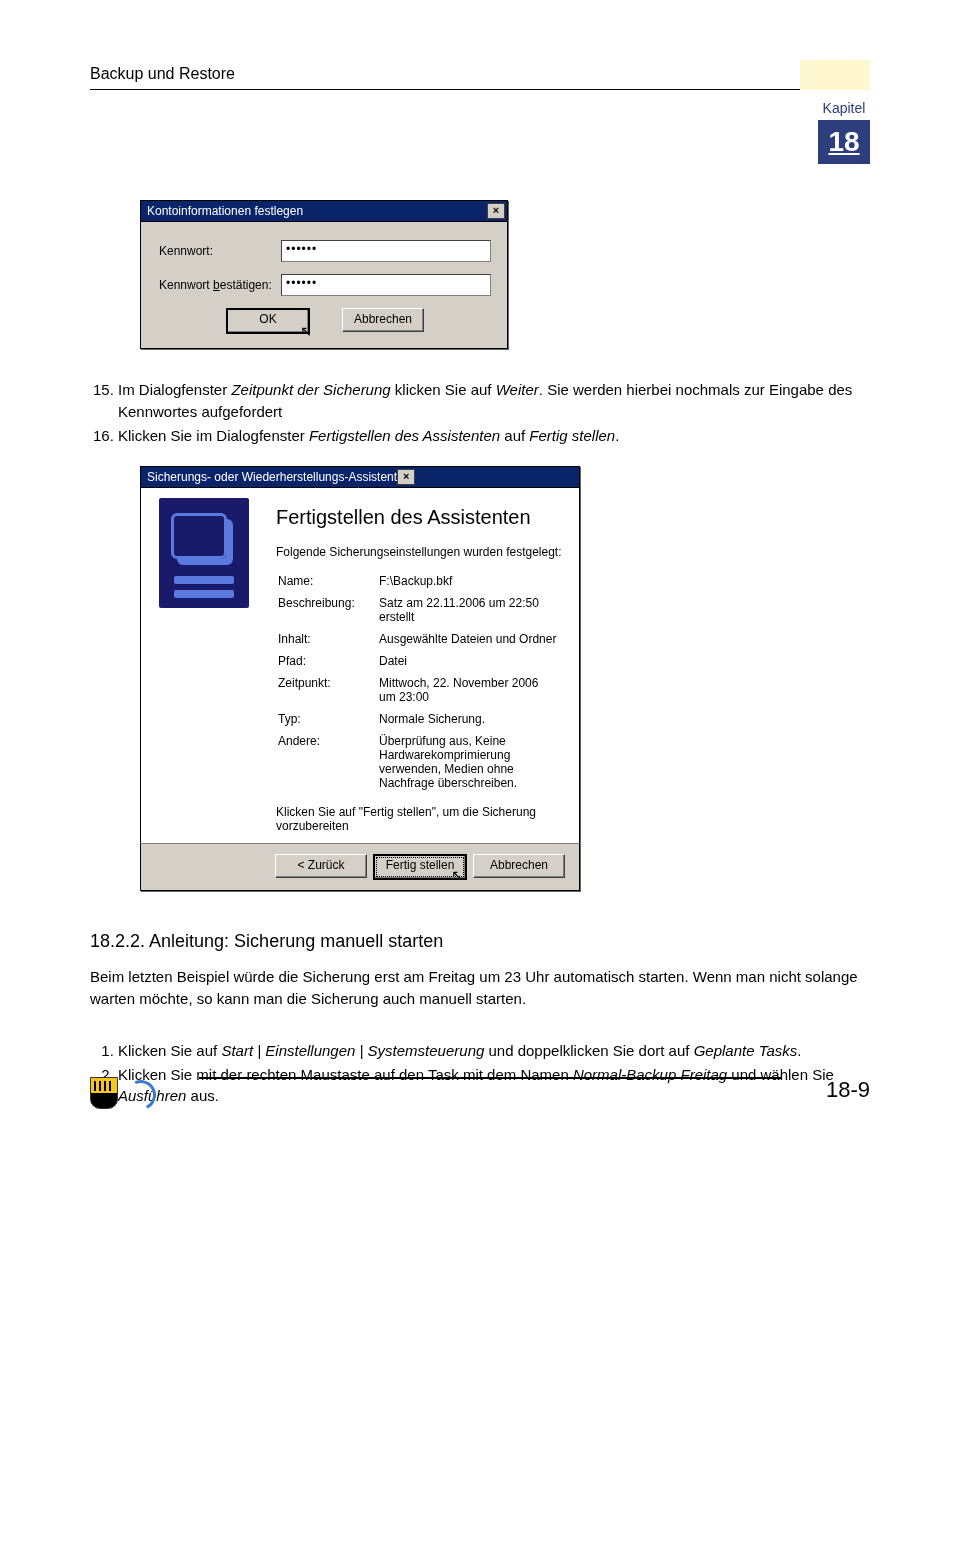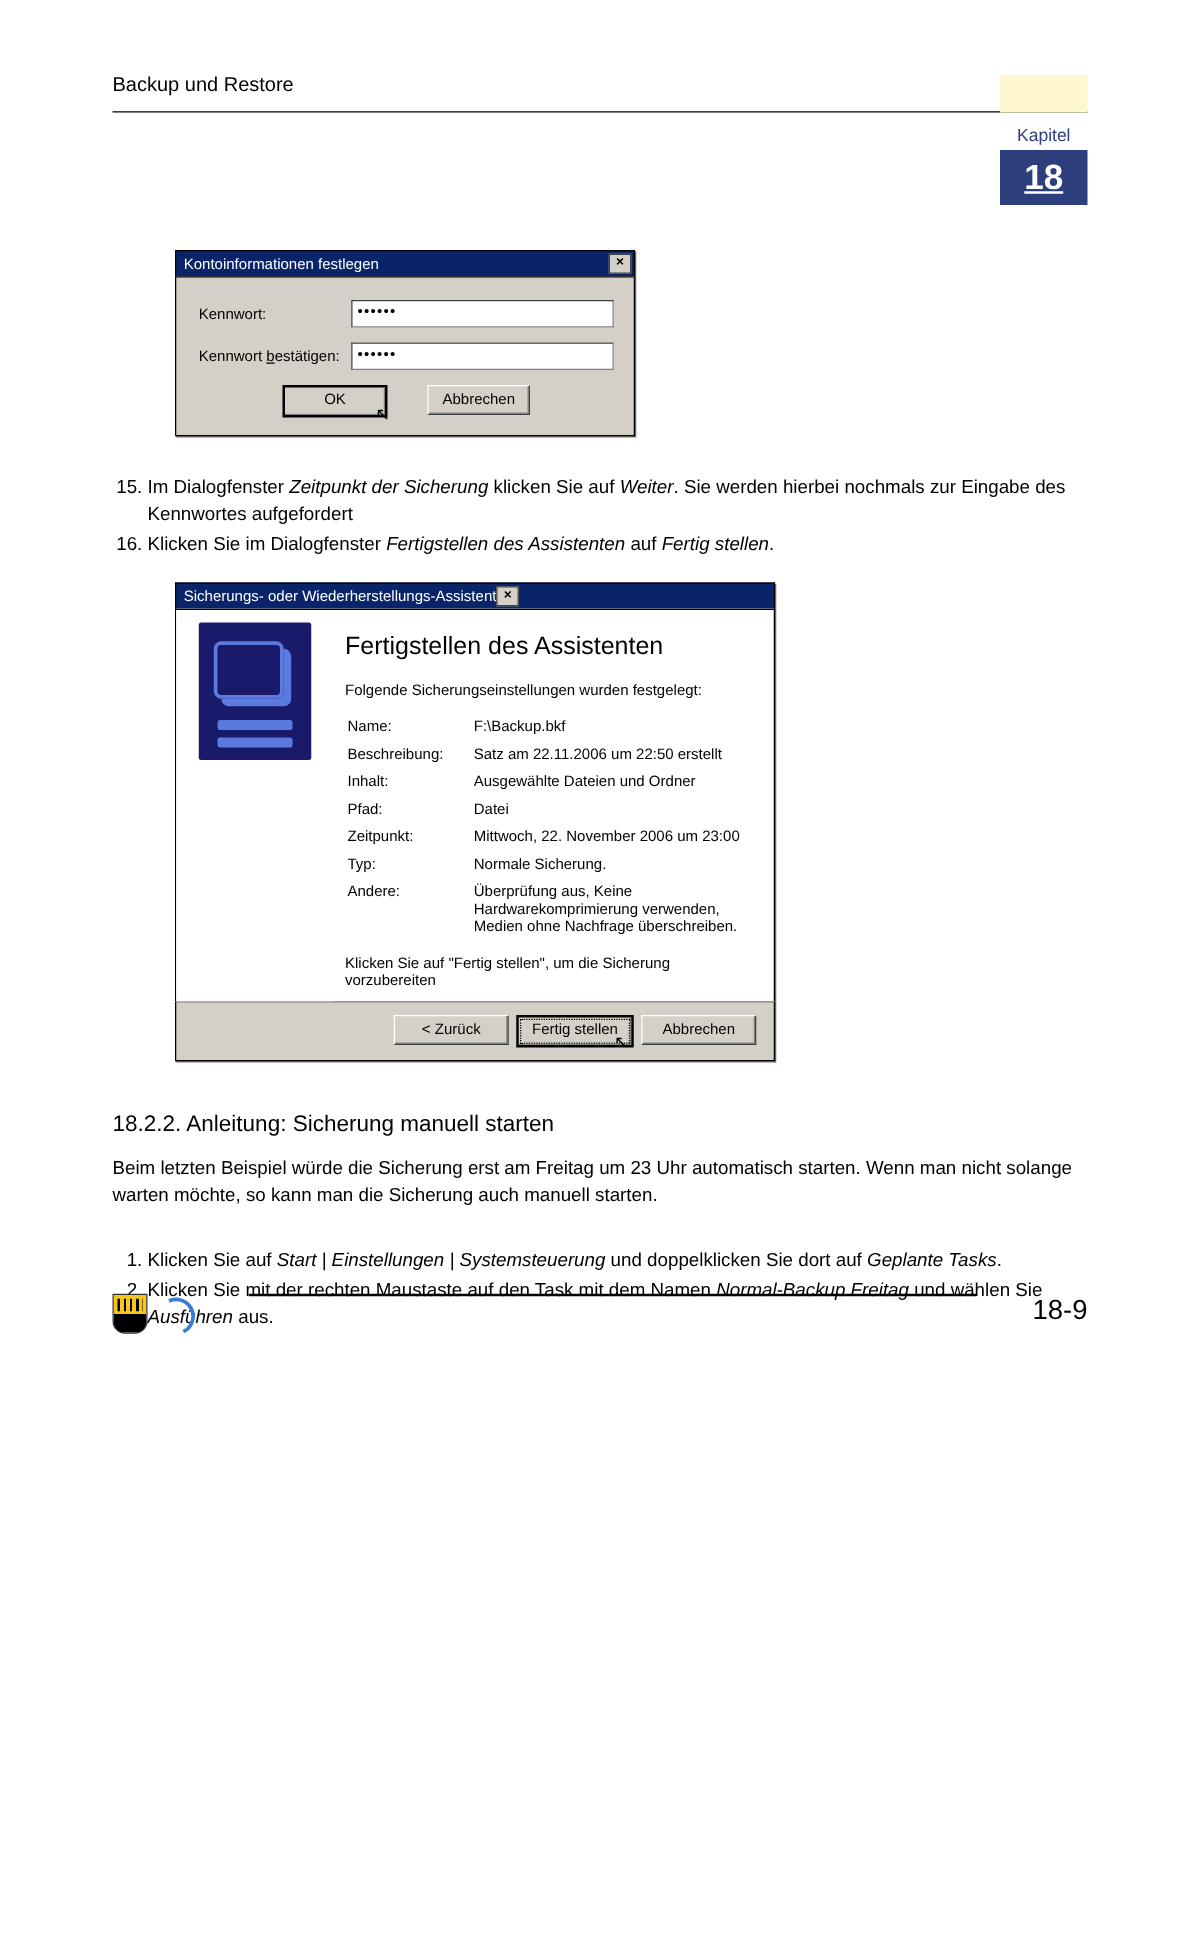--- a/index.html
+++ b/index.html
@@ -11,41 +11,41 @@
     height: 1562px;
     position: relative;
   }
   .page {
     padding: 60px 90px 40px 90px;
     box-sizing: border-box;
     position: relative;
   }
   .header-row {
     display: flex;
-    align-items: flex-start;
+    align-items: center;
     border-bottom: 1.5px solid #000;
     margin-bottom: 8px;
   }
   .header-title {
     font-size: 16px;
     flex: 0 0 auto;
     padding-bottom: 2px;
   }
   .header-line-pad { flex: 1; }
   .header-yellow {
     width: 70px;
     height: 30px;
     background: #fff7d0;
     margin-bottom: -1px;
   }
   .chapter-badge {
     position: absolute;
     right: 90px;
     top: 100px;
-    width: 70px;
+    width: 52px;
     text-align: center;
   }
   .chapter-label {
     font-size: 14px;
     color: #2c3e7b;
     margin-bottom: 4px;
   }
   .chapter-num {
     background: #2c3e7b;
     color: #fff;
@@ -146,21 +146,21 @@
   .bodytext ol {
     padding-left: 28px;
     margin: 0;
   }
   .bodytext li { margin-bottom: 2px; }
   .bodytext em { font-style: italic; }
 
   
   .dialog2 {
     margin: 20px 0 0 50px;
-    width: 480px;
+    width: 440px;
     font-family: Tahoma, Arial, sans-serif;
     font-size: 12px;
     box-shadow: 1px 1px 0 #666;
   }
   .dlg2-titlebar {
     background: #0a246a;
     color: #fff;
     display: flex;
     align-items: center;
     padding: 2px 2px 2px 6px;

